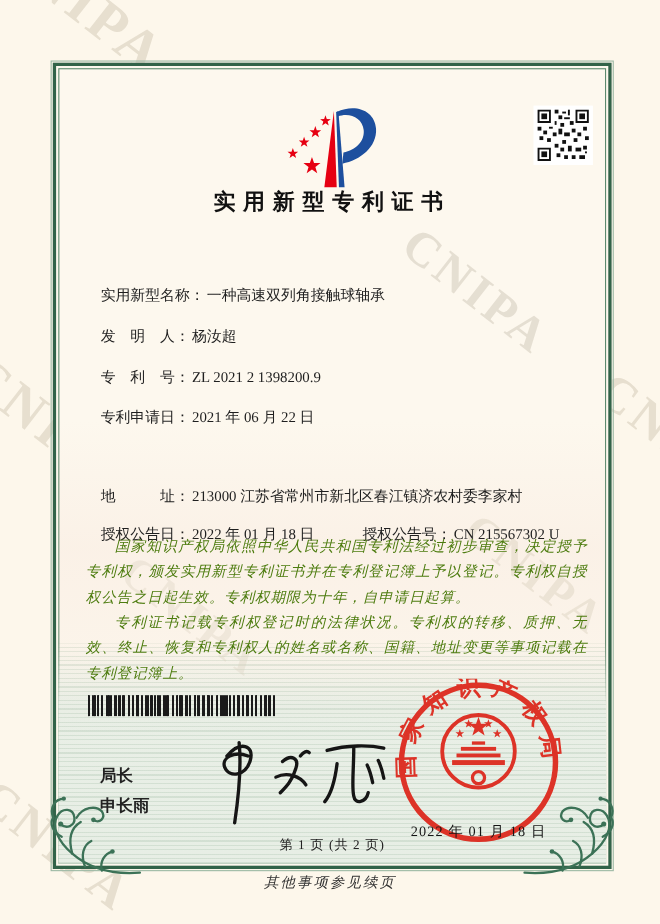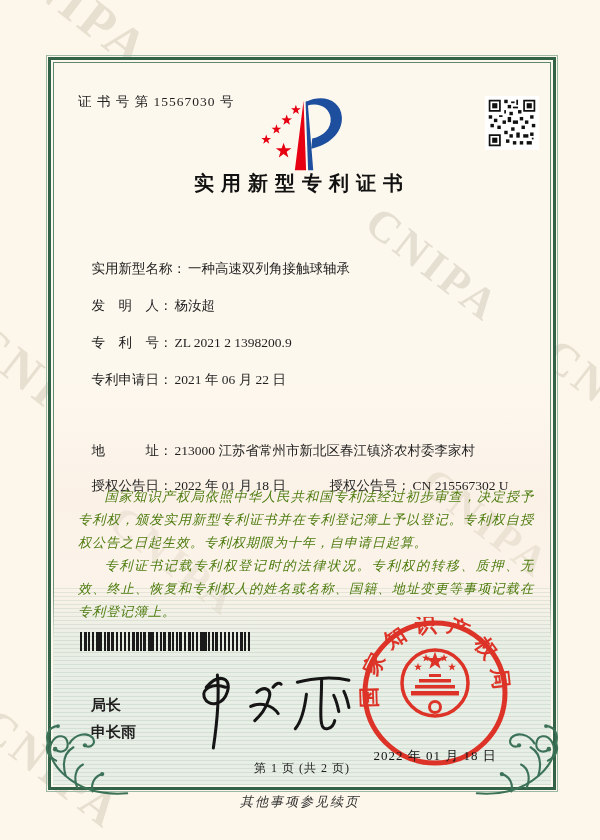--- a/index.html
+++ b/index.html
@@ -109,21 +109,20 @@
 <span class="wm wm5">CNIPA</span>
 
 <div class="frame">
   <div class="band"></div>
   <div class="wash"></div>
 
   <span class="wm wm2" style="left:304px;top:179px;">CNIPA</span>
   <span class="wm wm6" style="left:360px;top:439px;">CNIPA</span>
   <span class="wm wm7" style="left:48px;top:477px;">CNIPA</span>
 
-  <div class="abs cert-no">证 书 号 第 15567030 号</div>
 
   <svg class="abs logo" viewBox="0 0 90 85" aria-hidden="true">
     <defs>
       <polygon id="lstar" points="0,-10 2.35,-3.24 9.51,-3.09 3.8,1.24 5.88,8.09 0,4 -5.88,8.09 -3.8,1.24 -9.51,-3.09 -2.35,-3.24"></polygon>
     </defs>
     <polygon points="38,76 46.5,8 49,76" fill="#e60012"></polygon>
     <polygon points="51,76 48.5,9 50.5,8.5 56,76" fill="#1d4f9e"></polygon>
     <path d="M49,9 C66,1 83,8 84,24 C85,40 70,52 54,55 L55,45 C66,43 74,35 73,25 C72,14 60,9 50,13 Z" fill="#1d4f9e"></path>
     <use href="#lstar" transform="translate(27,57) scale(0.8)" fill="#e60012"></use>
     <use href="#lstar" transform="translate(10,46) scale(0.5)" fill="#e60012"></use>

